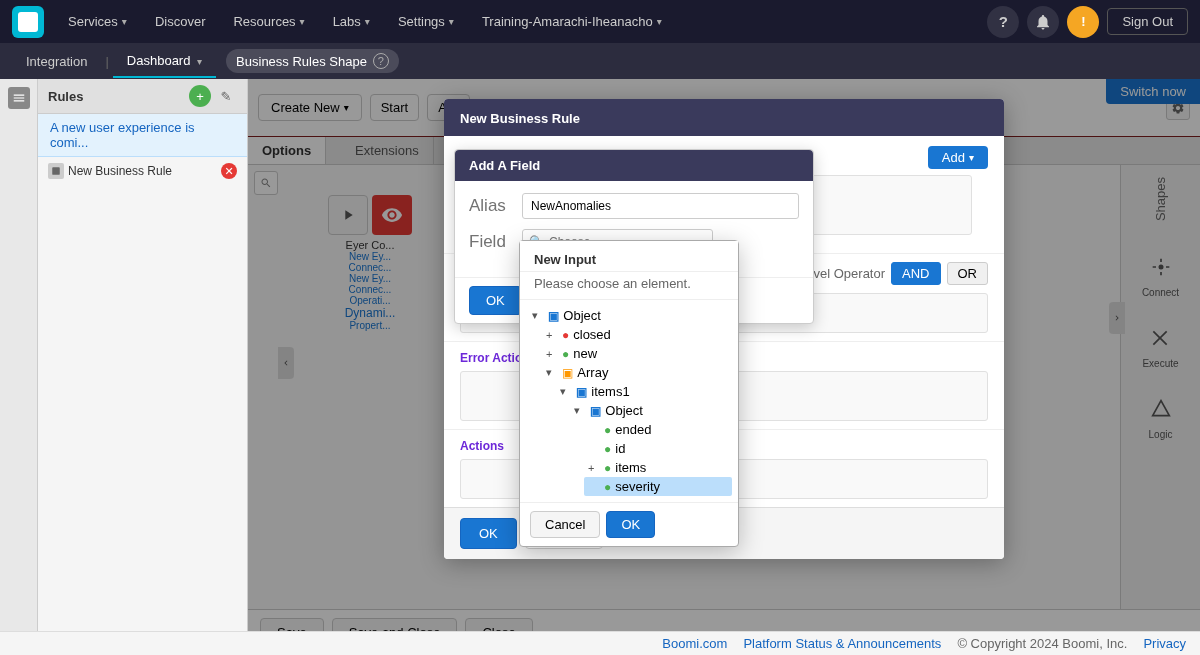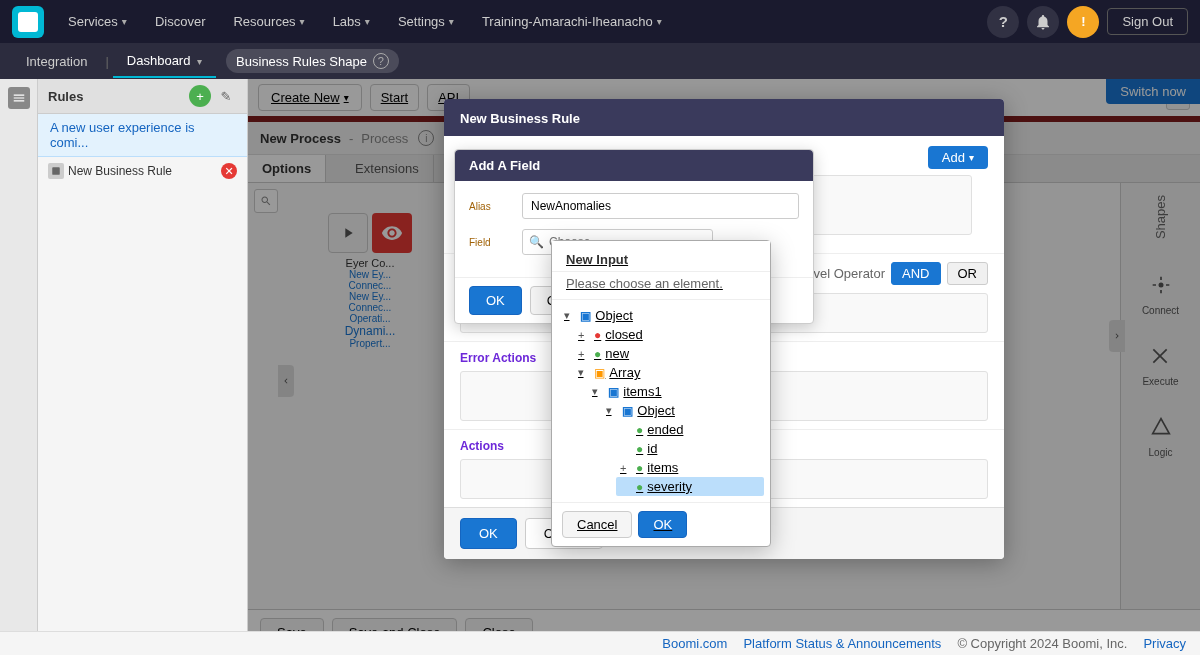--- a/index.html
+++ b/index.html
@@ -217,26 +217,25 @@
     .canvas-area {
       flex: 1;
       background: #f8f8f8;
       position: relative;
       overflow: hidden;
     }
 
     
     .canvas-toolbar {
       background: #fff;
-      border-bottom: 6px solid #7f1d1d;
-      padding: 5px 10px;
+      border-bottom: 1px solid #7f1d1d;
+      padding: 15px 10px;
       display: flex;
       align-items: center;
       gap: 8px;
-      text-decoration: underline;
     }
     .create-new-btn {
       background: #fff;
       border: 1px solid #ccc;
       padding: 5px 12px;
       border-radius: 4px;
       cursor: pointer;
       display: flex;
       align-items: center;
       gap: 4px;
@@ -511,21 +510,21 @@
       font-weight: bold;
       border-radius: 4px 4px 0 0;
     }
     .add-field-body { padding: 12px 14px; }
     .field-row {
       display: flex;
       align-items: center;
       gap: 8px;
       margin-bottom: 10px;
     }
-    .field-label { width: 45px; font-size: 10px; color: #a16207; }
+    .field-label { width: 45px; font-size: 17px; color: #737373; }
     .field-input {
       flex: 1;
       border: 1px solid #ccc;
       padding: 5px 8px;
       border-radius: 3px;
       font-size: 12px;
     }
     .field-search-input {
       flex: 1;
       border: 1px solid #ccc;
@@ -752,26 +751,20 @@
         <span>API</span>
       </button>
       <div style="flex:1;"></div>
       <div style="width:24px;height:24px;border:1px solid #ccc;border-radius:3px;display:flex;align-items:center;justify-content:center;cursor:pointer;background:#f5f5f5;">
         <svg width="14" height="14" viewBox="0 0 24 24" fill="#666">
             <path d="M19.14,12.94c0.04-0.3,0.06-0.61,0.06-0.94c0-0.32-0.02-0.64-0.07-0.94l2.03-1.58c0.18-0.14,0.23-0.41,0.12-0.61 l-1.92-3.32c-0.12-0.22-0.37-0.29-0.59-0.22l-2.39,0.96c-0.5-0.38-1.03-0.7-1.62-0.94L14.4,2.81c-0.04-0.24-0.24-0.41-0.48-0.41 h-3.84c-0.24,0-0.43,0.17-0.47,0.41L9.25,5.35C8.66,5.59,8.12,5.92,7.63,6.29L5.24,5.33c-0.22-0.08-0.47,0-0.59,0.22L2.74,8.87 C2.62,9.08,2.66,9.34,2.86,9.48l2.03,1.58C4.84,11.36,4.8,11.69,4.8,12s0.02,0.64,0.07,0.94l-2.03,1.58 c-0.18,0.14-0.23,0.41-0.12,0.61l1.92,3.32c0.12,0.22,0.37,0.29,0.59,0.22l2.39-0.96c0.5,0.38,1.03,0.7,1.62,0.94l0.36,2.54 c0.05,0.24,0.24,0.41,0.48,0.41h3.84c0.24,0,0.44-0.17,0.47-0.41l0.36-2.54c0.59-0.24,1.13-0.56,1.62-0.94l2.39,0.96 c0.22,0.08,0.47,0,0.59-0.22l1.92-3.32c0.12-0.22,0.07-0.47-0.12-0.61L19.14,12.94z M12,15.6c-1.98,0-3.6-1.62-3.6-3.6 s1.62-3.6,3.6-3.6s3.6,1.62,3.6,3.6S13.98,15.6,12,15.6z"></path>
           </svg>
       </div>
     </div>
 
-    <div class="process-title-bar">
-      <span style="font-weight:bold;">New Process</span>
-      <span style="color:#888;margin:0 4px;">-</span>
-      <span style="color:#888;">Process</span>
-      <div class="process-info-icon" style="margin-left:6px;">i</div>
-    </div>
 
     <div class="process-tabs">
       <div class="process-tab active">
         <span>Options</span>
       </div>
       <div class="process-tab">
         <span>Extensions</span>
       </div>
       <div class="process-tab">
         <span>Add</span>
@@ -940,21 +933,21 @@
           </div>
           <div class="add-field-footer">
             <button class="add-field-btn primary">
               <span>OK</span>
             </button>
             <button class="add-field-btn">
               <span>Cancel</span>
             </button>
           </div>
 
-          <div class="new-input-dialog" style="position:absolute;top:90px;left:96px;text-decoration:underline;">
+          <div class="new-input-dialog" style="position:absolute;top:90px;left:64px;">
             <div class="new-input-header">
               <span>New Input</span>
             </div>
             <div class="new-input-subtitle">
               <span>Please choose an element.</span>
             </div>
             <div class="tree-area">
 
               <div class="tree-item">
                 <span class="tree-toggle">▾</span>

